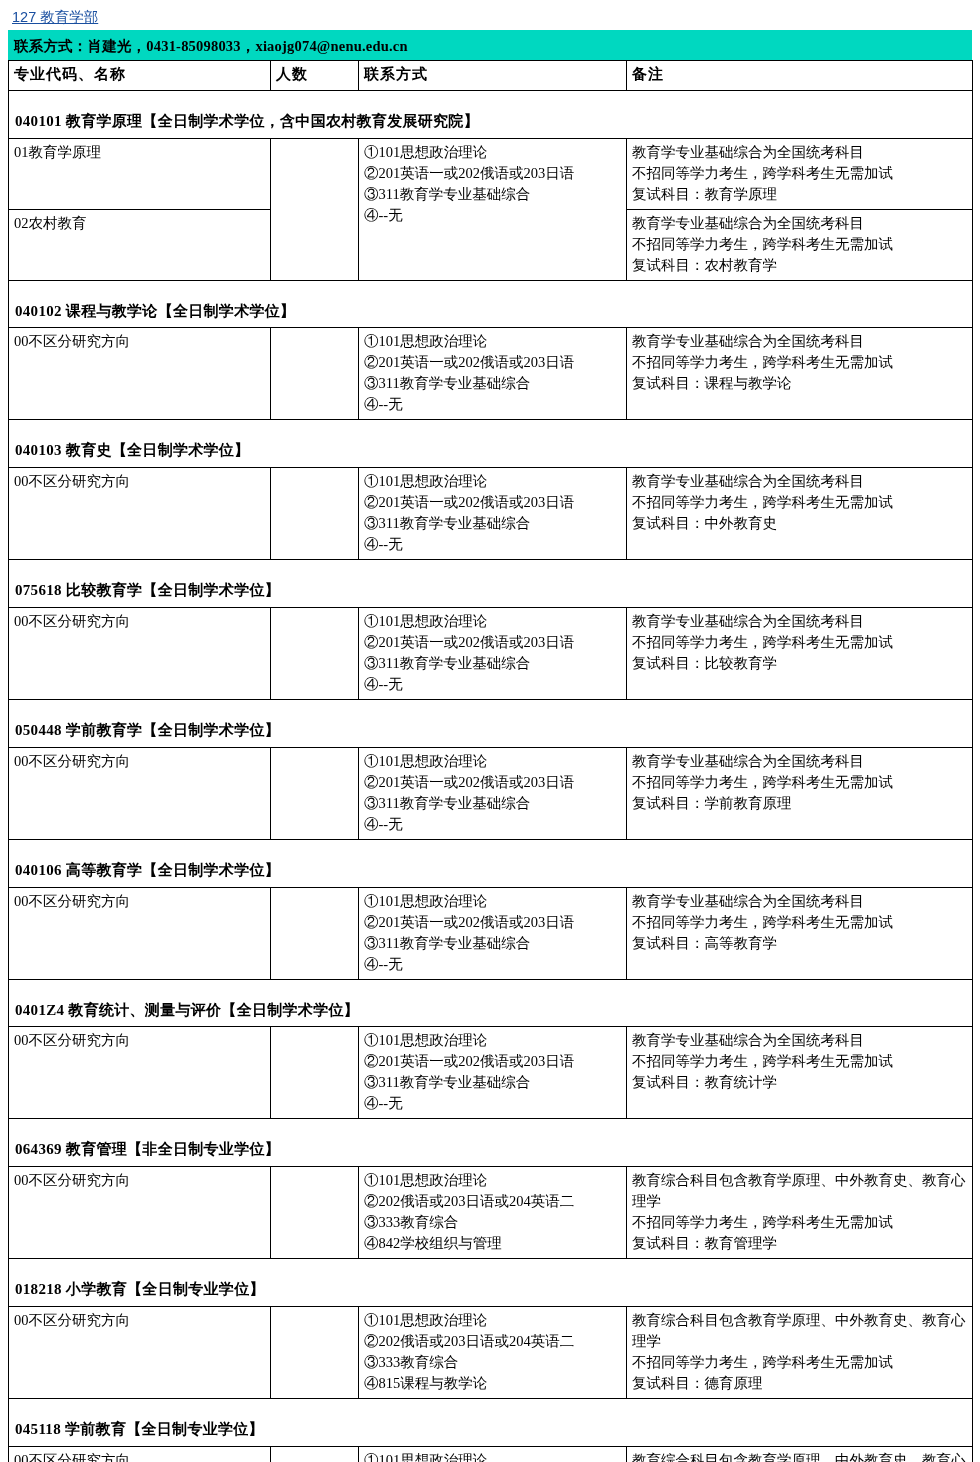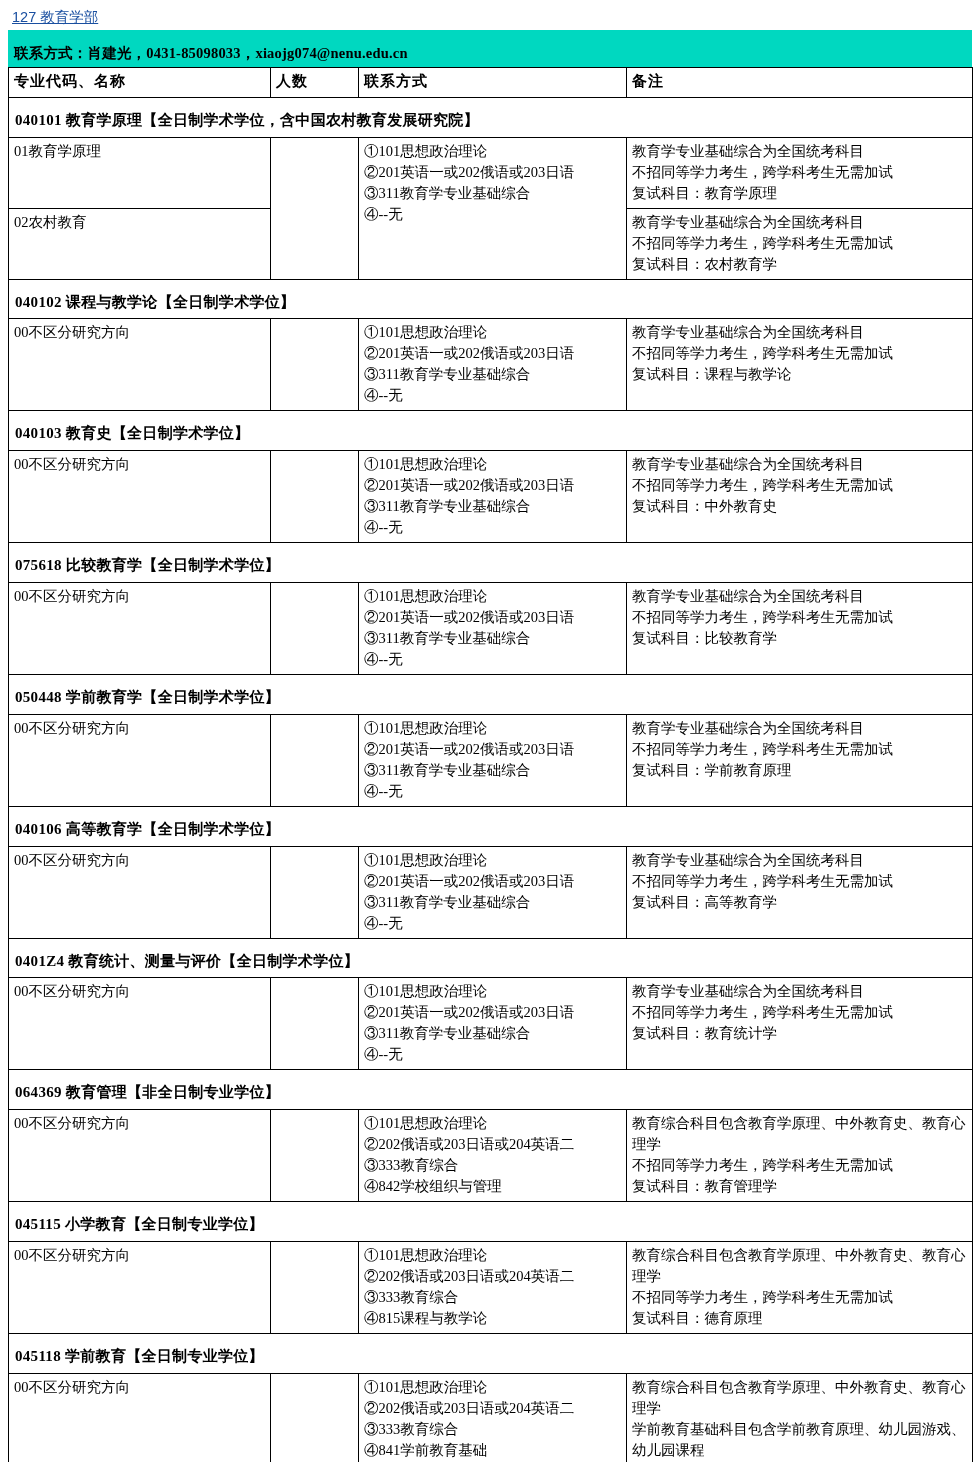--- a/index.html
+++ b/index.html
@@ -23,21 +23,21 @@
     text-decoration: underline;
     font-size: 14.5px;
     font-family: "Liberation Sans", sans-serif;
     display: inline-block;
     margin: 2px 0 3px 4px;
   }
   .contact-bar {
     background: #00d8c0;
     font-weight: bold;
     font-size: 14.5px;
-    padding: 14px 6px 4px 6px;
+    padding: 7px 6px 4px 6px;
     letter-spacing: 0.2px;
   }
   table.main {
     width: 964px;
     border-collapse: collapse;
     table-layout: fixed;
     margin-top: 0;
   }
   table.main td, table.main th {
     border: 1px solid #000000;
@@ -53,21 +53,21 @@
     letter-spacing: 1px;
   }
   col.c-code { width: 262px; }
   col.c-num  { width: 88px; }
   col.c-subj { width: 268px; }
   col.c-note { width: 346px; }
 
   tr.group td {
     font-weight: bold;
     font-size: 15px;
-    padding: 12px 6px 5px 6px;
+    padding: 20px 6px 5px 6px;
     letter-spacing: 0.3px;
     margin-top: 20px;
   }
   td.dir {
     font-size: 14.5px;
     white-space: pre-line;
   }
   td.subjects, td.notes {
     font-size: 14.5px;
     white-space: pre-line;
@@ -211,21 +211,21 @@
           <td class="num"></td>
           <td class="subjects">①101思想政治理论
 ②202俄语或203日语或204英语二
 ③333教育综合
 ④842学校组织与管理</td>
           <td class="notes">教育综合科目包含教育学原理、中外教育史、教育心理学
 不招同等学力考生，跨学科考生无需加试
 复试科目：教育管理学</td>
         </tr>
         <tr class="group">
-          <td colspan="4">045115 小学教育【全日制专业学位】</td>
+          <td colspan="4">018218 小学教育【全日制专业学位】</td>
         </tr>
         <tr>
           <td class="dir">00不区分研究方向</td>
           <td class="num"></td>
           <td class="subjects">①101思想政治理论
 ②202俄语或203日语或204英语二
 ③333教育综合
 ④815课程与教学论</td>
           <td class="notes">教育综合科目包含教育学原理、中外教育史、教育心理学
 不招同等学力考生，跨学科考生无需加试

